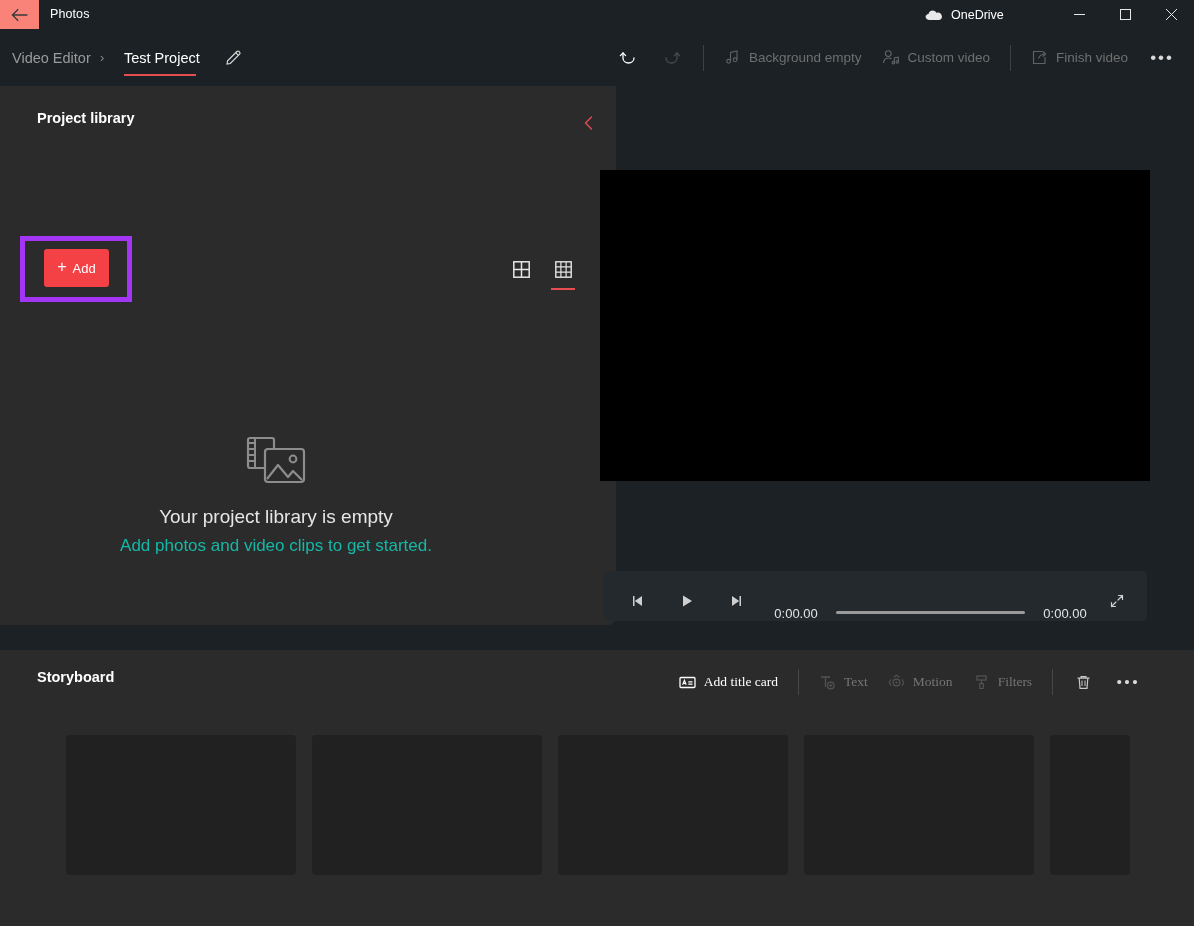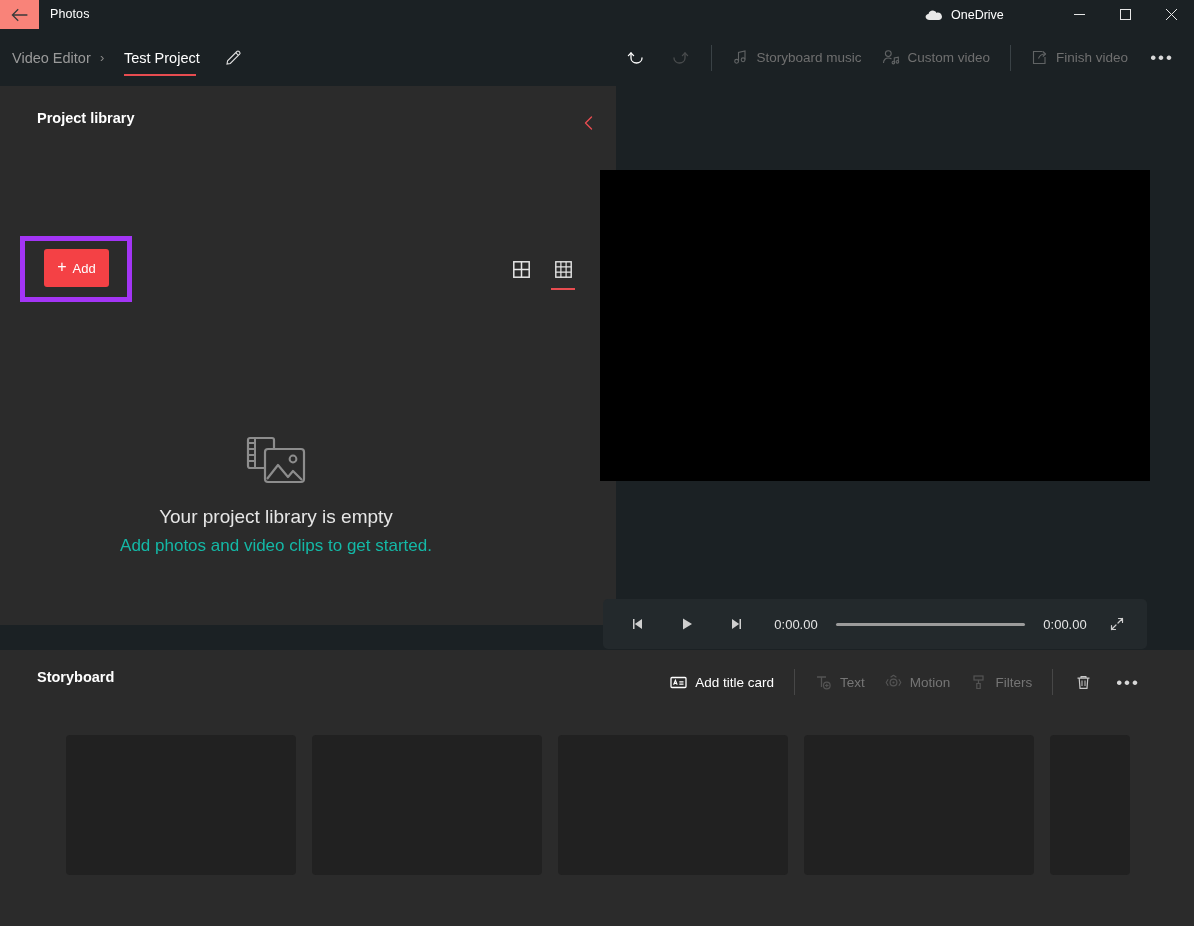--- a/index.html
+++ b/index.html
@@ -104,36 +104,36 @@
   }
   .empty .icon { margin: 0 auto 22px; width: 60px; height: 48px; }
   .empty h2 { font-size: 19px; font-weight: 400; color: #e6e6e6; margin-bottom: 8px; }
   .empty p { font-size: 17px; color: #14b8a6; }
 
   
   .video {
     position: absolute; left: 600px; top: 170px; width: 550px; height: 311px; background: #000000;
   }
   .playerbar {
-    position: absolute; left: 603px; top: 599px; width: 544px; height: 50px;
+    position: absolute; left: 603px; top: 571px; width: 544px; height: 50px;
     background: #23292c; border-radius: 5px;
-    display: flex; align-items: center;
+    display: flex; align-items: flex-end;
   }
   .pbtn { width: 40px; height: 40px; display: flex; align-items: center; justify-content: center; cursor: pointer; }
   .ptime { font-size: 13px; color: #e4e4e4; min-width: 52px; text-align: center; }
   .seek { flex: 1; height: 18px; display: flex; align-items: center; margin: 0 14px; cursor: pointer; }
   .seek .track { width: 100%; height: 3px; background: #9b9b9b; border-radius: 2px; }
 
   
   .storyboard {
     position: absolute; left: 0; top: 650px; width: 1194px; height: 276px; background: #2b2b2b;
   }
   .sb-title { position: absolute; left: 37px; top: 19px; font-size: 14.5px; font-weight: 700; color: #fff; }
   .sb-tools { position: absolute; right: 42px; top: 8px; height: 48px; display: flex; align-items: center; }
-  .sb-tools .tbtn { color: #ffffff; }
+  .sb-tools .tbtn { color: #ffffff; font-family: Liberation Serif, serif; }
   .sb-tools .tbtn.dim { color: #757575; }
   .sb-tools .tsep { background: #474747; }
   .cards { position: absolute; left: 0; top: 85px; width: 1194px; height: 140px; }
   .card { position: absolute; top: 0; height: 140px; background: #212121; border-radius: 4px; cursor: pointer; }
 </style>
 </head>
 <body>
 
 <div id="app">
 
@@ -199,21 +199,21 @@
           <path d="M12.4 7.6 L15 5 L17.6 7.6" fill="none" stroke="#6f6f6f" stroke-width="1.3" stroke-linecap="round" stroke-linejoin="round"></path>
         </svg>
       </div>
       <div class="tsep"></div>
       <div class="tbtn dim">
         <svg width="17" height="17" viewBox="0 0 17 17">
           <path d="M6.5 12 V3.5 L13 2 V10.5" fill="none" stroke="#9a9a9a" stroke-width="1.1"></path>
           <circle cx="4.6" cy="12.3" r="1.9" fill="none" stroke="#9a9a9a" stroke-width="1.1"></circle>
           <circle cx="11.1" cy="10.8" r="1.9" fill="none" stroke="#9a9a9a" stroke-width="1.1"></circle>
         </svg>
-        <span>Storyboard music</span>
+        <span>Background empty</span>
       </div>
       <div class="tbtn dim">
         <svg width="18" height="17" viewBox="0 0 18 17">
           <circle cx="6.3" cy="4.6" r="2.9" fill="none" stroke="#9a9a9a" stroke-width="1.1"></circle>
           <path d="M1.5 14 C1.5 10.6 3.8 9 6.3 9 C7.6 9 8.7 9.4 9.5 10" fill="none" stroke="#9a9a9a" stroke-width="1.1"></path>
           <path d="M12.3 14 V9 L16.3 8.2 V12.6" fill="none" stroke="#9a9a9a" stroke-width="1.1"></path>
           <circle cx="11.4" cy="13.6" r="1.3" fill="none" stroke="#9a9a9a" stroke-width="1.1"></circle>
           <circle cx="15.4" cy="12.8" r="1.3" fill="none" stroke="#9a9a9a" stroke-width="1.1"></circle>
         </svg>
         <span>Custom video</span>

